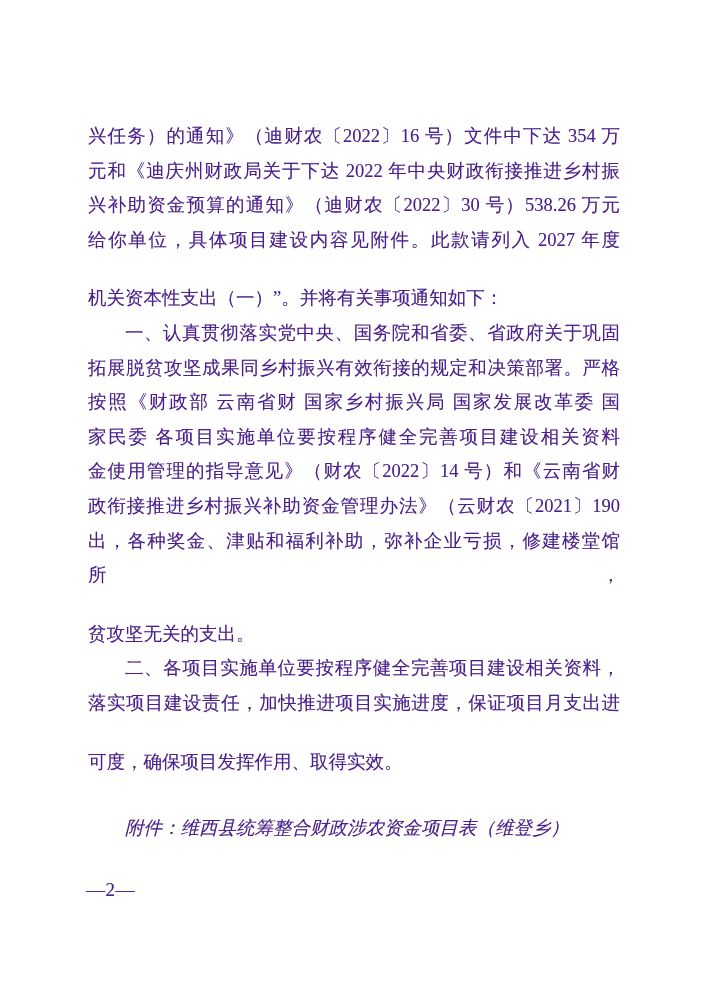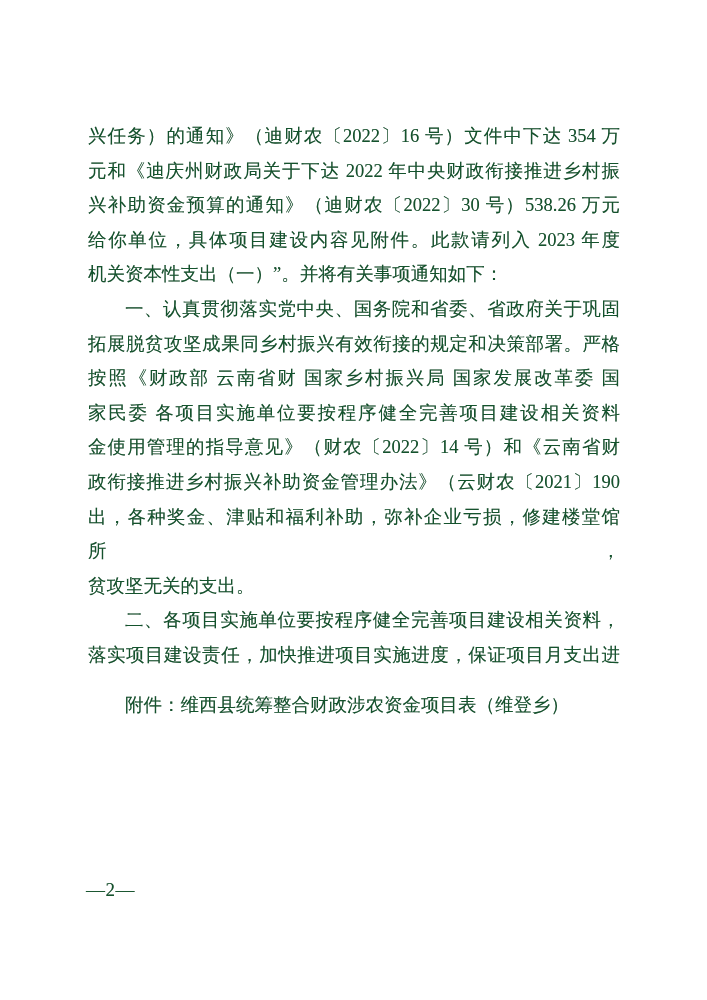--- a/index.html
+++ b/index.html
@@ -7,44 +7,45 @@
     padding: 0;
     background: #ffffff;
   }
   .page {
     position: relative;
     width: 707px;
     height: 1000px;
     background: #ffffff;
     overflow: hidden;
     font-family: "Liberation Serif", "DejaVu Serif", serif;
-    color: #14532d;
+    color: #4c1d95;
   }
   .doc-body {
     position: absolute;
     top: 119px;
     left: 88px;
     width: 532px;
     font-size: 18.5px;
     line-height: 34.6px;
     text-shadow: 0 0 0.5px rgba(45,45,45,0.4);
   }
   .para { margin: 0; padding: 0; }
   .line {
     text-align: justify;
     text-align-last: justify;
     text-justify: inter-ideograph;
     white-space: normal;
   }
-  .line.last { text-align-last: left; }
+  .line.last { text-align-last: left; margin-top: 24px; }
   .line.indent { text-indent: 37px; }
   .attachment {
-    margin-top: 15px;
+    margin-top: 32px;
     text-align: right;
     text-align-last: left;
+    font-style: italic;
   }
   .page-number {
     position: absolute;
     left: 86px;
     top: 875px;
     font-size: 19px;
     line-height: 30px;
     letter-spacing: 0.5px;
     text-shadow: 0 0 0.5px rgba(45,45,45,0.4);
   }
@@ -52,34 +53,35 @@
 </head>
 <body>
 
 <div class="page">
   <div class="doc-body">
     <div id="paragraphs">
         <div class="para">
           <div class="line">兴任务）的通知》（迪财农〔2022〕16 号）文件中下达 354 万</div>
           <div class="line">元和《迪庆州财政局关于下达 2022 年中央财政衔接推进乡村振</div>
           <div class="line">兴补助资金预算的通知》（迪财农〔2022〕30 号）538.26 万元</div>
-          <div class="line">给你单位，具体项目建设内容见附件。此款请列入 2023 年度</div>
+          <div class="line">给你单位，具体项目建设内容见附件。此款请列入 2027 年度</div>
           <div class="line last">机关资本性支出（一）”。并将有关事项通知如下：</div>
         </div>
         <div class="para">
           <div class="line indent">一、认真贯彻落实党中央、国务院和省委、省政府关于巩固</div>
           <div class="line">拓展脱贫攻坚成果同乡村振兴有效衔接的规定和决策部署。严格</div>
           <div class="line">按照《财政部 云南省财 国家乡村振兴局 国家发展改革委 国</div>
           <div class="line">家民委 各项目实施单位要按程序健全完善项目建设相关资料</div>
           <div class="line">金使用管理的指导意见》（财农〔2022〕14 号）和《云南省财</div>
           <div class="line">政衔接推进乡村振兴补助资金管理办法》（云财农〔2021〕190</div>
           <div class="line">出，各种奖金、津贴和福利补助，弥补企业亏损，修建楼堂馆所，</div>
           <div class="line last">贫攻坚无关的支出。</div>
         </div>
         <div class="para">
           <div class="line indent">二、各项目实施单位要按程序健全完善项目建设相关资料，</div>
           <div class="line">落实项目建设责任，加快推进项目实施进度，保证项目月支出进</div>
+          <div class="line last">可度，确保项目发挥作用、取得实效。</div>
         </div>
       </div>
     <div class="line indent attachment">附件：维西县统筹整合财政涉农资金项目表（维登乡）</div>
   </div>
   <div class="page-number">—2—</div>
 </div>
 
 </body></html>

